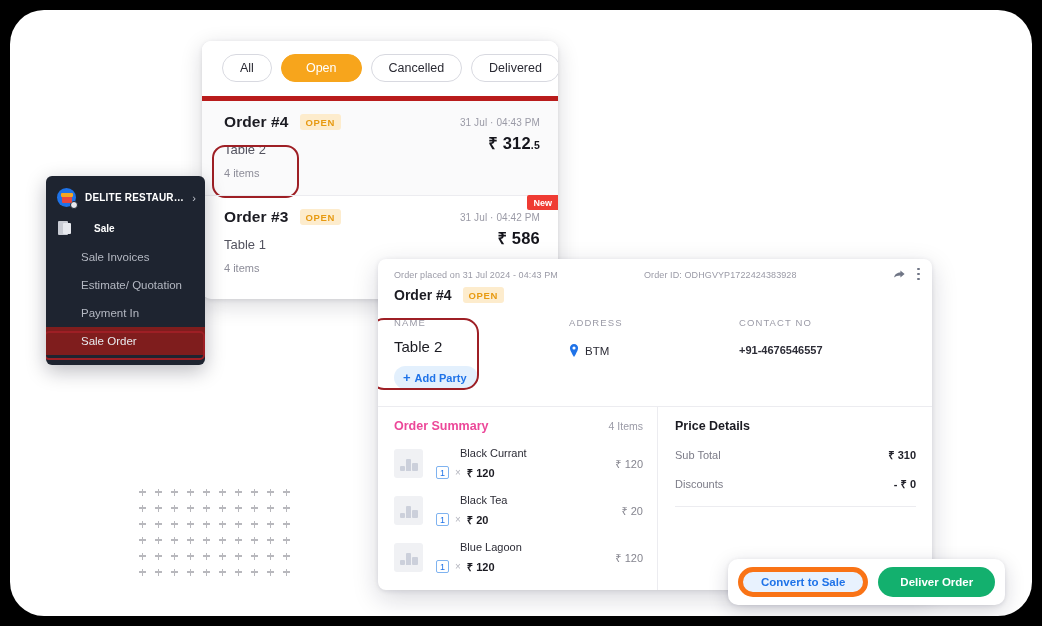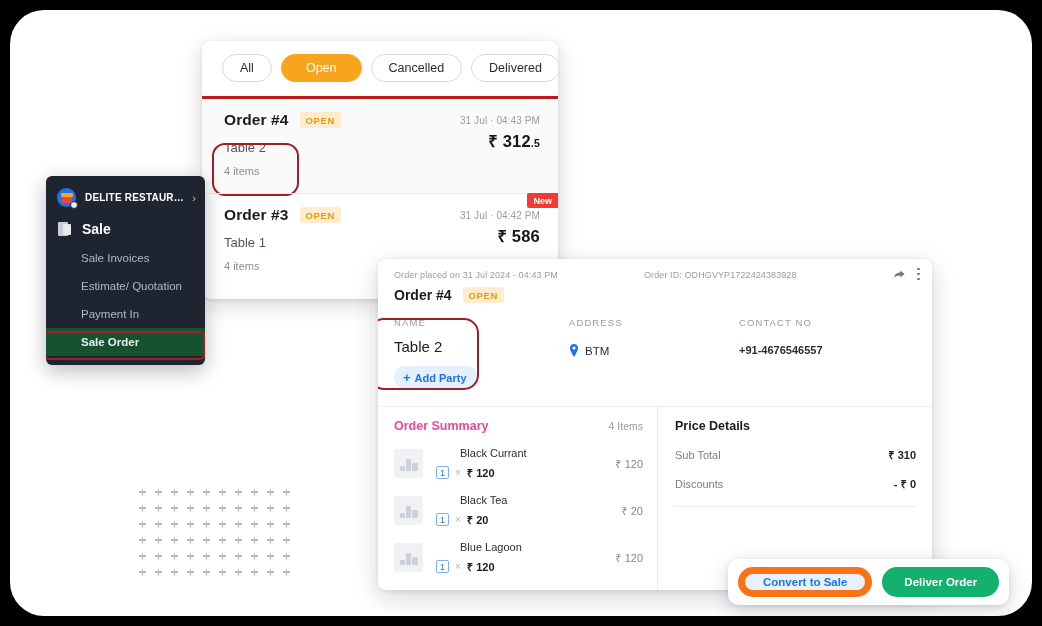--- a/index.html
+++ b/index.html
@@ -39,21 +39,21 @@
     position:absolute; left:192px; top:31px;
     width:356px; height:258px;
     background:#ffffff;
     border-radius:9px;
     box-shadow:0 6px 22px rgba(20,20,40,.16), 0 1px 4px rgba(20,20,40,.10);
     overflow:hidden;
   }
   .filter-row {
     display:flex; gap:9px; padding:13px 14px 14px 20px;
     background:#fff;
-    border-bottom:3px solid #b91c1c;
+    border-bottom:5px solid #b91c1c;
     align-items:flex-end;
   }
   .chip {
     border:1px solid #d8d9e0;
     border-radius:18px;
     background:#fff;
     color:#2a2a33;
     font-size:12.5px;
     height:28px;
     padding:0 17px;
@@ -137,27 +137,27 @@
   .doc-icon { width:13px; height:15px; position:relative; flex:none; }
   .doc-icon:before {
     content:""; position:absolute; left:0; top:0; width:10px; height:14px;
     background:#c9ccd4; border-radius:1px;
   }
   .doc-icon:after {
     content:""; position:absolute; left:5px; top:2px; width:8px; height:11px;
     background:#e7e9ee; border-radius:1px;
   }
   .sb-sale-label {
-    margin-left:11px; color:#fff; font-size:14px; font-weight:bold;
+    margin-left:23px; color:#fff; font-size:10px; font-weight:bold;
   }
   .sb-item {
     color:#b4b8c2; font-size:11.5px;
     padding:8px 9px 8px 35px; position:relative;
   }
-  .sb-item.selected { background:#14532d; color:#e8eaee;font-weight:bold; }
+  .sb-item.selected { background:#7f1d1d; color:#e8eaee; }
   .a3 { left:-2px; top:155px; width:161px; height:29px; border-radius:5px; }
 
   
   .detail {
     position:absolute; left:368px; top:249px;
     width:554px; height:331px;
     background:#ffffff;
     border-radius:8px;
     box-shadow:0 8px 26px rgba(20,20,50,.17), 0 1px 5px rgba(20,20,50,.10);
     overflow:hidden;
@@ -240,21 +240,21 @@
     background:#fff; border-radius:10px;
     padding:8px 10px;
     box-shadow:0 6px 20px rgba(20,20,50,.18), 0 1px 4px rgba(20,20,50,.10);
     display:flex; gap:10px;
   }
   .btn {
     border-radius:18px; font-size:11.5px; font-weight:bold;
     height:30px; display:flex; align-items:center; justify-content:center;
     white-space:nowrap;
   }
-  .btn-convert { background:#e8f2fe; color:#1f73e8; border:7px solid #f97316; padding:0 18px; }
+  .btn-convert { background:#e8f2fe; color:#1f73e8; border:5px solid #f97316; padding:0 18px; }
   .btn-deliver { background:#13b06e; color:#fff; padding:0 22px; }
 </style>
 </head>
 <body>
 
 <div class="canvas">
 
   <div class="dotgrid">
     <i></i>
       <i></i>

